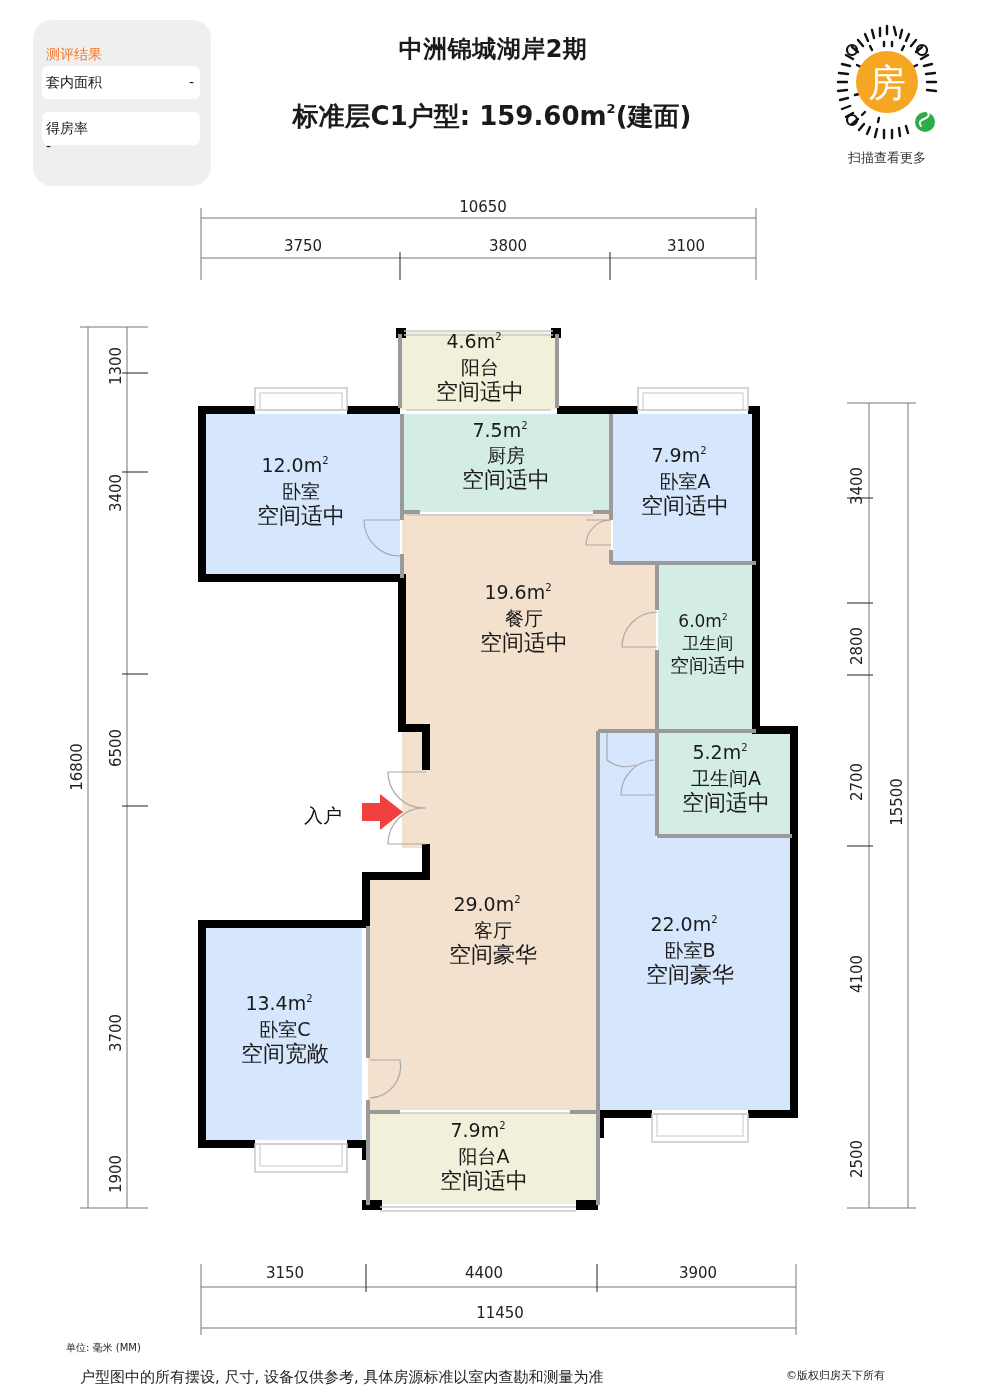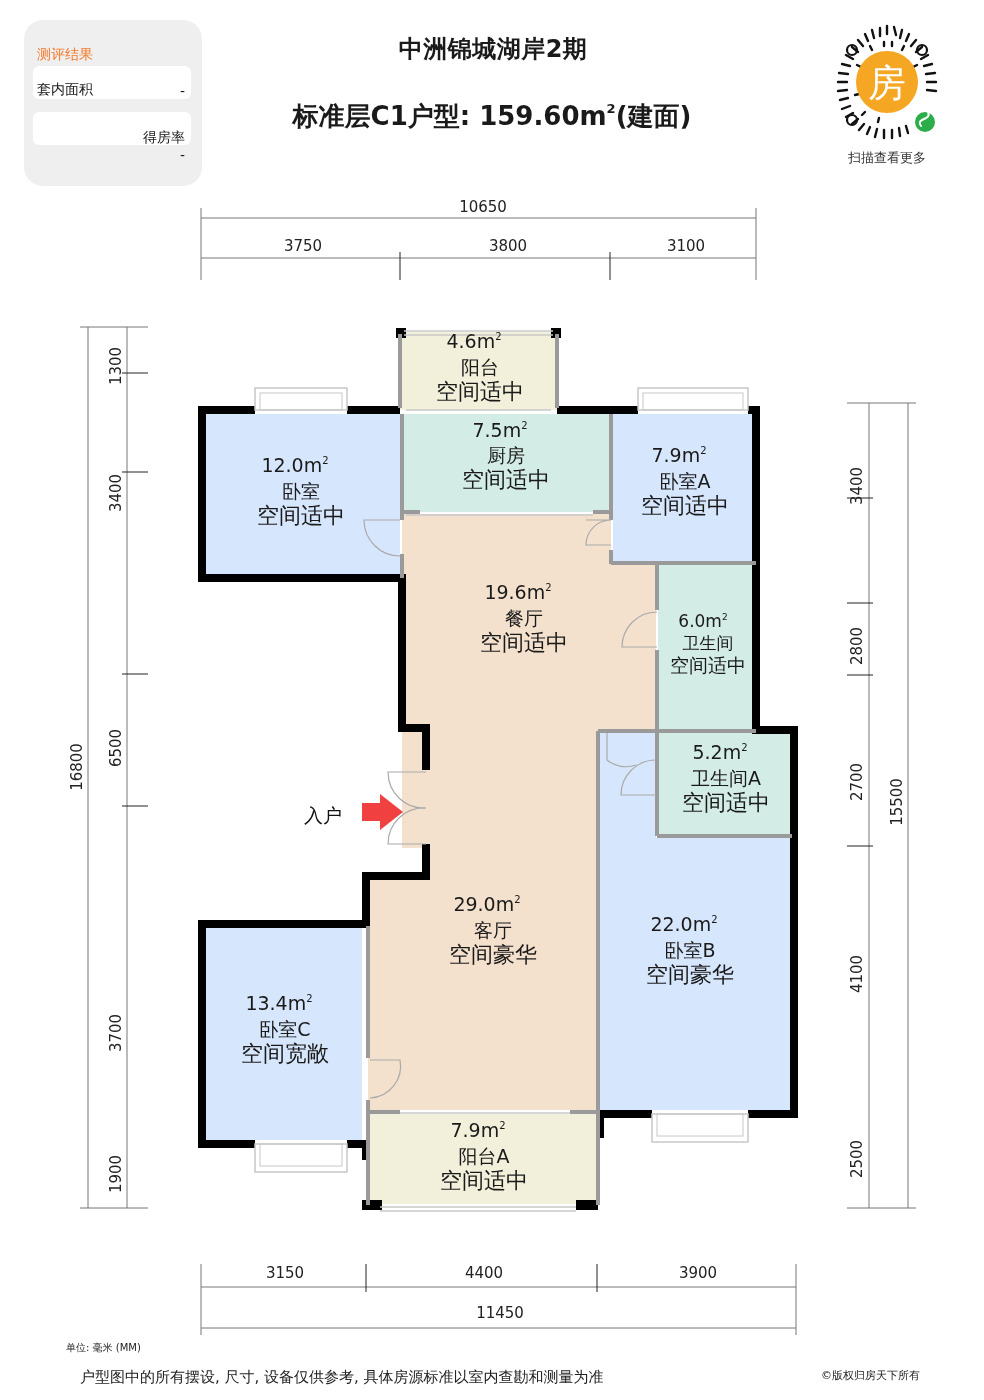--- a/index.html
+++ b/index.html
@@ -1,41 +1,41 @@
 <!DOCTYPE html>
 <html><head>
 <meta charset="utf-8">
 <style>
   * { margin: 0; padding: 0; box-sizing: border-box; }
   html, body { width: 984px; height: 1400px; background: #ffffff; overflow: hidden; }
   body { position: relative; font-family: "DejaVu Sans", "Liberation Sans", sans-serif; color: #1a1a1a; }
 
-  .eval-card { position: absolute; left: 24px; top: 20px; width: 178px; height: 166px; background: #efefef; border-radius: 19px; }
+  .eval-card { position: absolute; left: 33px; top: 20px; width: 178px; height: 166px; background: #efefef; border-radius: 19px; }
   .eval-head { position: absolute; left: 13px; right: 17px; top: 34px; display: flex; justify-content: space-between; font-size: 14px; line-height: 20px; transform: translateY(-10px); }
   .eval-head .k { color: #f5792a; }
   .eval-head .v { color: #f0312c; font-weight: bold; margin-top: 36px; }
-  .eval-row { position: absolute; left: 9px; width: 158px; height: 33px; background: #ffffff; border-radius: 6px; display: flex; justify-content: space-between; align-items: flex-end; padding: 17px 6px 0 4px; font-size: 14px; color: #1a1a1a; }
+  .eval-row { position: absolute; left: 9px; width: 158px; height: 33px; background: #ffffff; border-radius: 6px; display: flex; justify-content: space-between; align-items: flex-start; padding: 8px 6px 0 4px; font-size: 14px; color: #1a1a1a; }
   .eval-row.r1 { top: 46px; }
   .eval-row.r2 { top: 92px; flex-direction: column; }
 
   .title1 { position: absolute; left: 0; width: 984px; top: 33px; text-align: center; font-size: 24px; font-weight: bold; letter-spacing: 0.5px; }
   .title2 { position: absolute; left: 0; width: 984px; top: 99px; text-align: center; font-size: 26px; font-weight: bold; }
   .title1 span, .title2 span { display: inline-block; }
   .title1 { padding-left: 2px; }
   .title2 sup { font-size: 13px; vertical-align: 12px; }
 
   .qr { position: absolute; left: 822px; top: 20px; width: 130px; height: 130px; }
   .qr-caption { position: absolute; left: 822px; top: 149px; width: 130px; text-align: center; font-size: 13px; color: #333; }
 
   .plan { position: absolute; left: 0; top: 0; width: 984px; height: 1400px; }
   .plan text { font-family: "DejaVu Sans", "Liberation Sans", sans-serif; }
 
   .foot-unit { position: absolute; left: 66px; top: 1341px; font-size: 10px; color: #222; }
   .foot-note { position: absolute; left: 80px; top: 1368px; font-size: 15px; color: #222; }
-  .foot-copy { position: absolute; left: 786px; top: 1368px; font-size: 11px; color: #222; margin-left: 35px; }
+  .foot-copy { position: absolute; left: 786px; top: 1368px; font-size: 11px; color: #222; }
 </style>
 </head>
 <body>
 
 <div class="eval-card">
   <div class="eval-head">
     <span class="k">测评结果</span>
     <span class="v">极佳</span>
   </div>
   <div class="eval-row r1">

